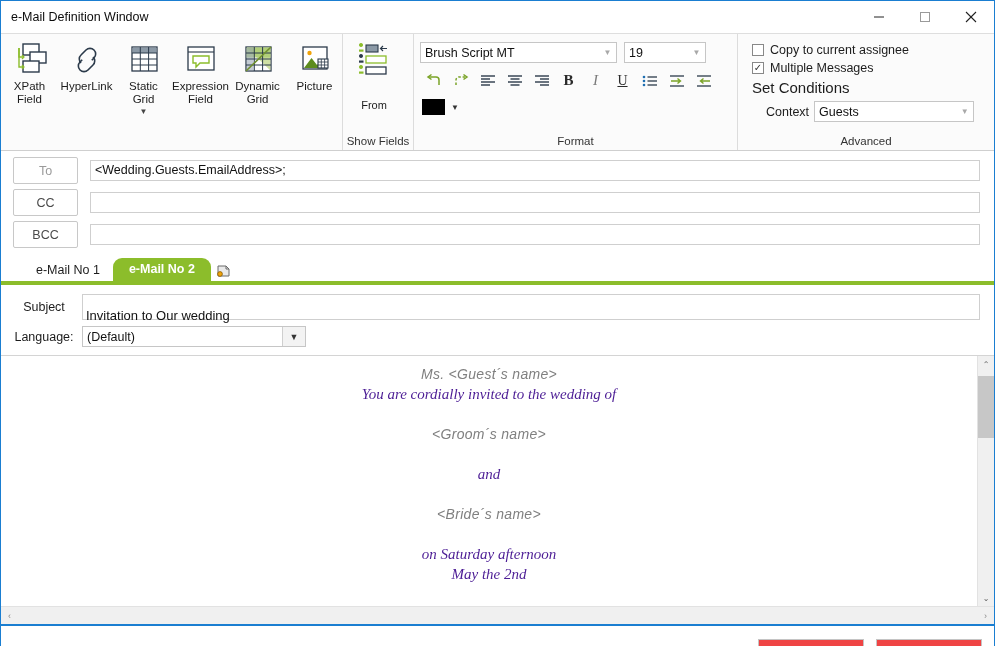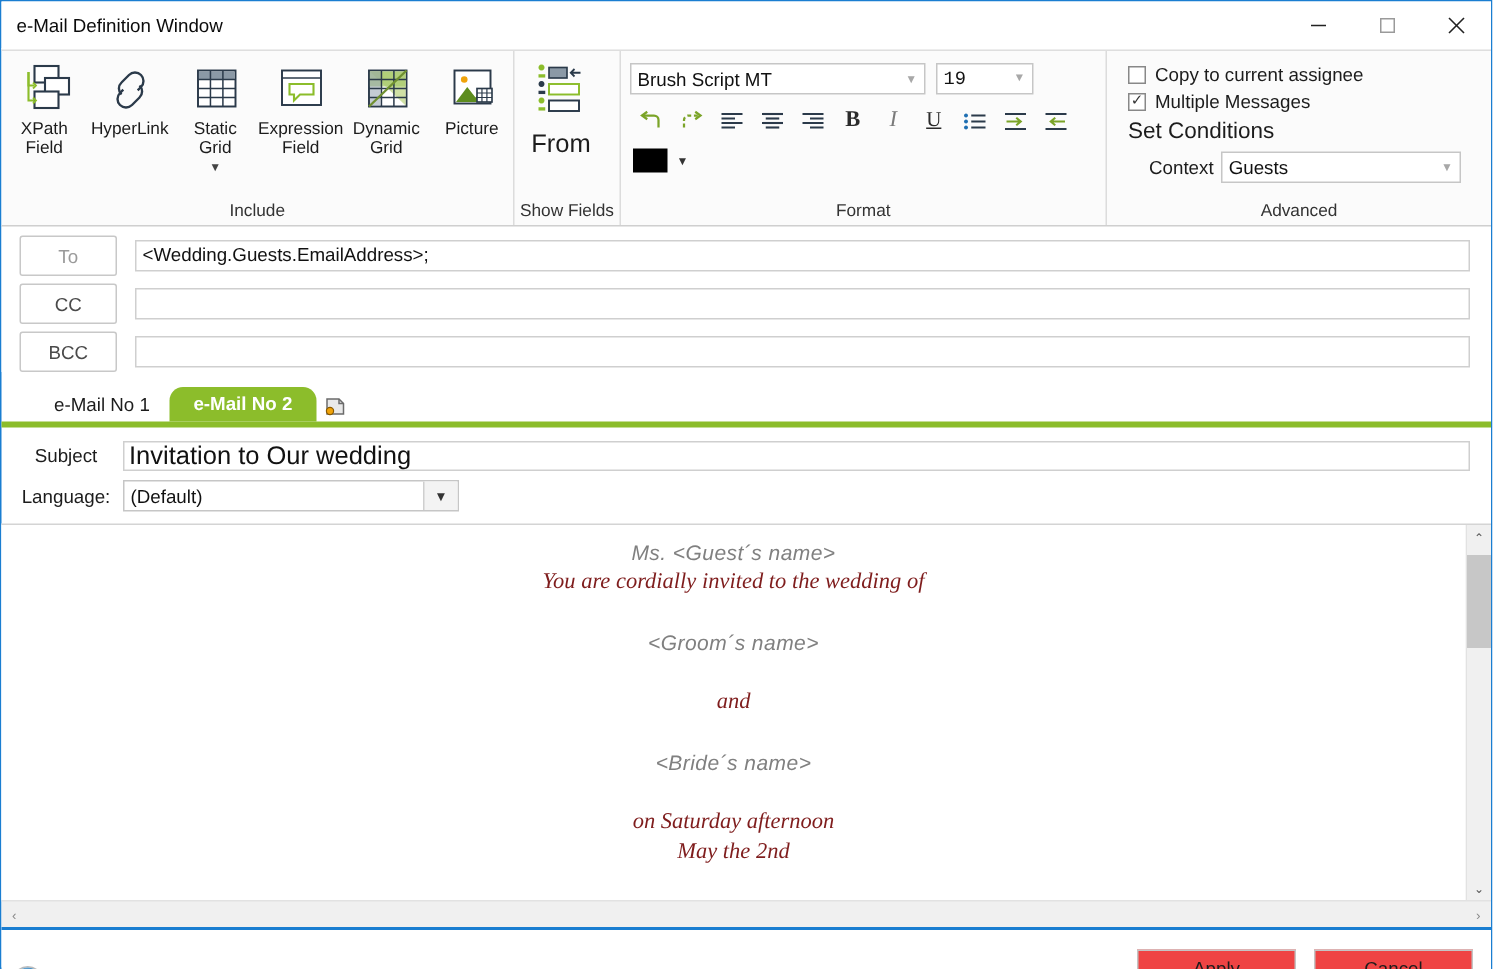--- a/index.html
+++ b/index.html
@@ -44,36 +44,36 @@
     text-align:center;
   }
   .bigbtn .glyph{height:40px;display:flex;align-items:center;justify-content:center;}
   .bigbtn .lbl{font-size:11.5px;line-height:13px;color:#1c1c1c;}
   .bigbtn .caret{font-size:8px;line-height:9px;color:#444;margin-top:1px;}
 
   
   .fromblock{
     width:62px;padding-top:8px;display:flex;flex-direction:column;align-items:center;cursor:default;
   }
-  .fromblock .lbl{font-size:17px;margin-top:3px;}
+  .fromblock .lbl{font-size:11px;margin-top:16px;}
 
   
   .fmtwrap{padding:8px 0 0 6px;}
   .fmtrow1{display:flex;align-items:center;gap:7px;margin-bottom:5px;}
   .combo{
     height:21px;box-sizing:border-box;border:1px solid #c6c6c6;background:#fff;
     display:flex;align-items:center;font-size:12.5px;color:#111;padding-left:4px;
   }
   .combo .cval{flex:1;white-space:nowrap;overflow:hidden;}
   .combo .carr{
     width:17px;display:flex;align-items:center;justify-content:center;
     font-size:8px;color:#a8a8a8;
   }
   .fontname{width:197px;}
-  .fontsize{width:65px;font-family:Liberation Mono, monospace;}
+  .fontsize{width:82px;}
   .fmtrow2{display:flex;align-items:center;}
   .tb{
     width:27px;height:25px;display:flex;align-items:center;justify-content:center;cursor:default;
   }
   .fmtrow3{display:flex;align-items:center;margin-top:2px;}
   .colorbtn{width:27px;height:24px;display:flex;align-items:center;justify-content:center;cursor:default;}
   .colorswatch{width:23px;height:16px;background:#000;}
   .colorcaret{width:16px;height:24px;display:flex;align-items:center;justify-content:center;font-size:8px;color:#333;cursor:default;}
 
   
@@ -124,35 +124,35 @@
     width:26px;height:22px;display:flex;align-items:center;justify-content:center;cursor:default;
   }
   .tabunderline{height:4px;background:#8cbd2b;}
 
   
   .metarea{padding:9px 14px 0 12px;}
   .metrow{display:flex;align-items:center;margin-bottom:6px;}
   .metlbl{width:62px;text-align:center;font-size:12.5px;margin-right:7px;color:#1c1c1c;}
   .subjinput{
     flex:1;height:20px;box-sizing:border-box;border:1px solid #cfcfcf;background:#fff;
-    font-size:17px;padding:0 3px;line-height:18px;color:#111;
+    font-size:13px;padding:12px 3px;line-height:18px;color:#111;
   }
   .langcombo{width:224px;height:21px;}
 
   
   .editorwrap{
     position:relative;margin:8px 0 0 0;height:250px;
     border-top:1px solid #d4d4d4;background:#fff;display:flex;
   }
   .editor{
     position:relative;flex:1;overflow:hidden;background:#fff;
     padding-top:8px;
   }
   .bodyline{
-    text-align:center;color:#7f1d1d;
+    text-align:center;color:#4c1d95;
     font-family:"Liberation Serif", serif;font-style:italic;
     font-size:15px;line-height:20px;white-space:pre;
   }
   .bodyline.placeholder{
     font-family:"Liberation Sans", sans-serif;font-style:italic;
     font-size:14px;color:#808080;letter-spacing:.3px;
   }
   .bodyline.spacer{height:20px;}
 
   
@@ -320,21 +320,20 @@
                 <line x1="23" y1="22" x2="33" y2="22"></line>
                 <line x1="26.3" y1="16" x2="26.3" y2="25"></line>
                 <line x1="29.6" y1="16" x2="29.6" y2="25"></line>
               </g>
             </svg>
           </div>
           <div class="lbl">Picture</div>
         </div>
 
       </div>
-      <div class="rgroup-title">Include</div>
     </div>
 
     <div class="rgroup" style="width:70px;">
       <div class="rgroup-body">
         <div class="fromblock">
           <div>
             <svg width="40" height="38" viewBox="0 0 40 38">
               <g>
                 <path d="M7 5 a2 2 0 1 1 .01 0z" fill="#8cbd2b"></path>
                 <rect x="5" y="7.5" width="4.5" height="2.2" fill="#8cbd2b"></rect>

